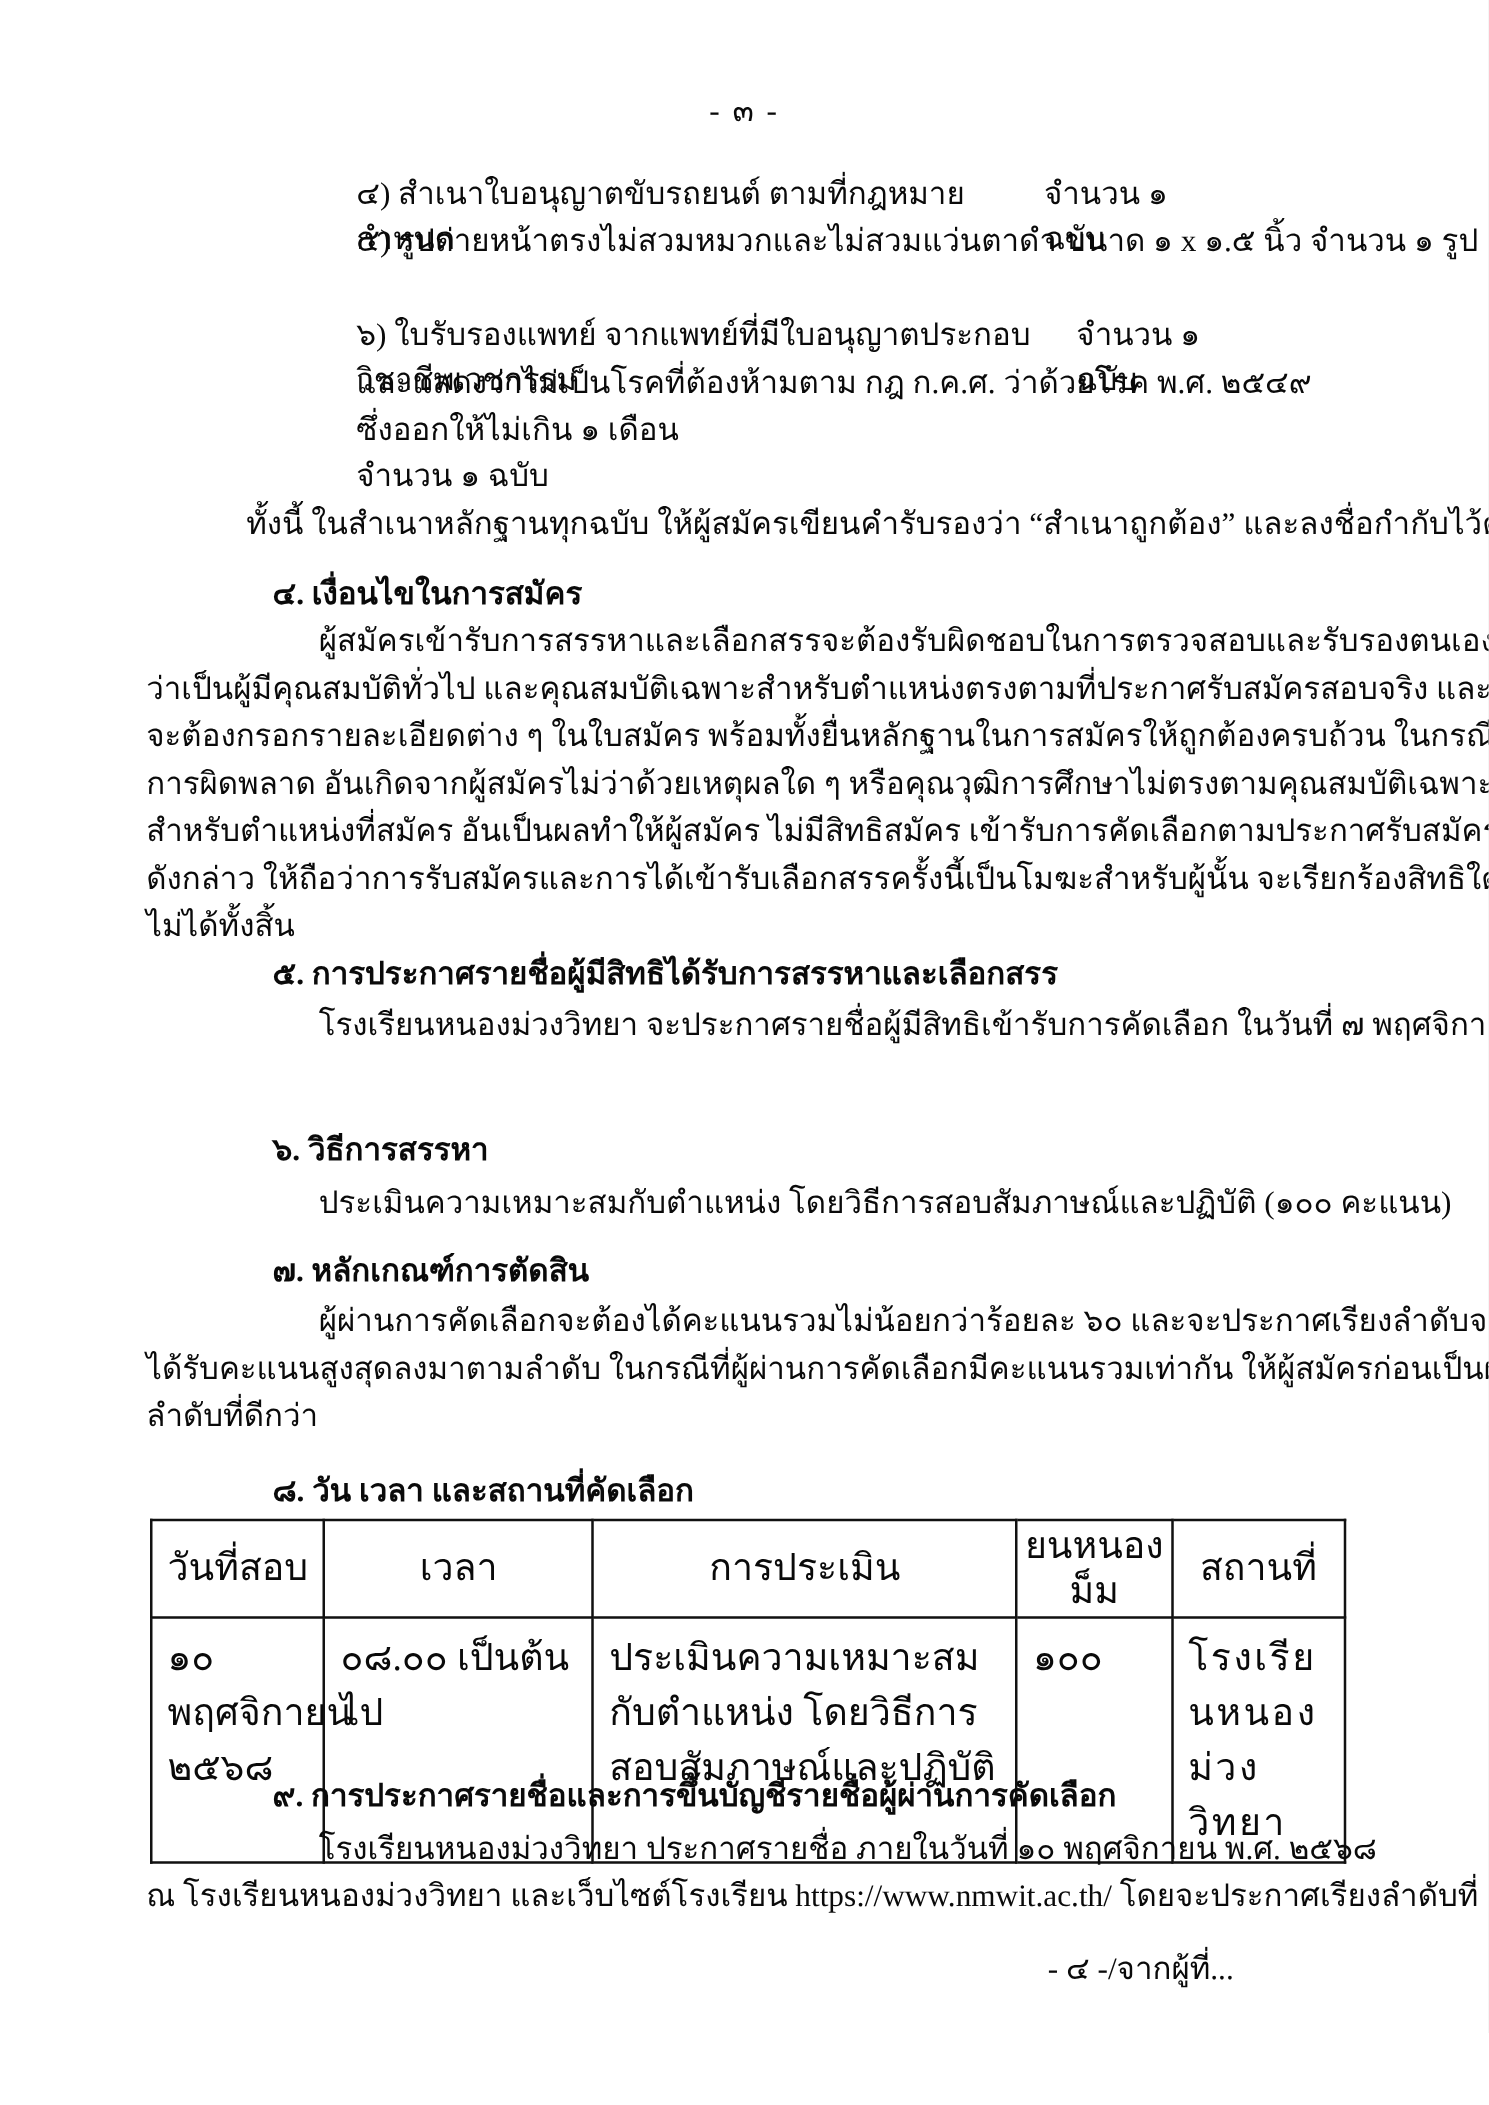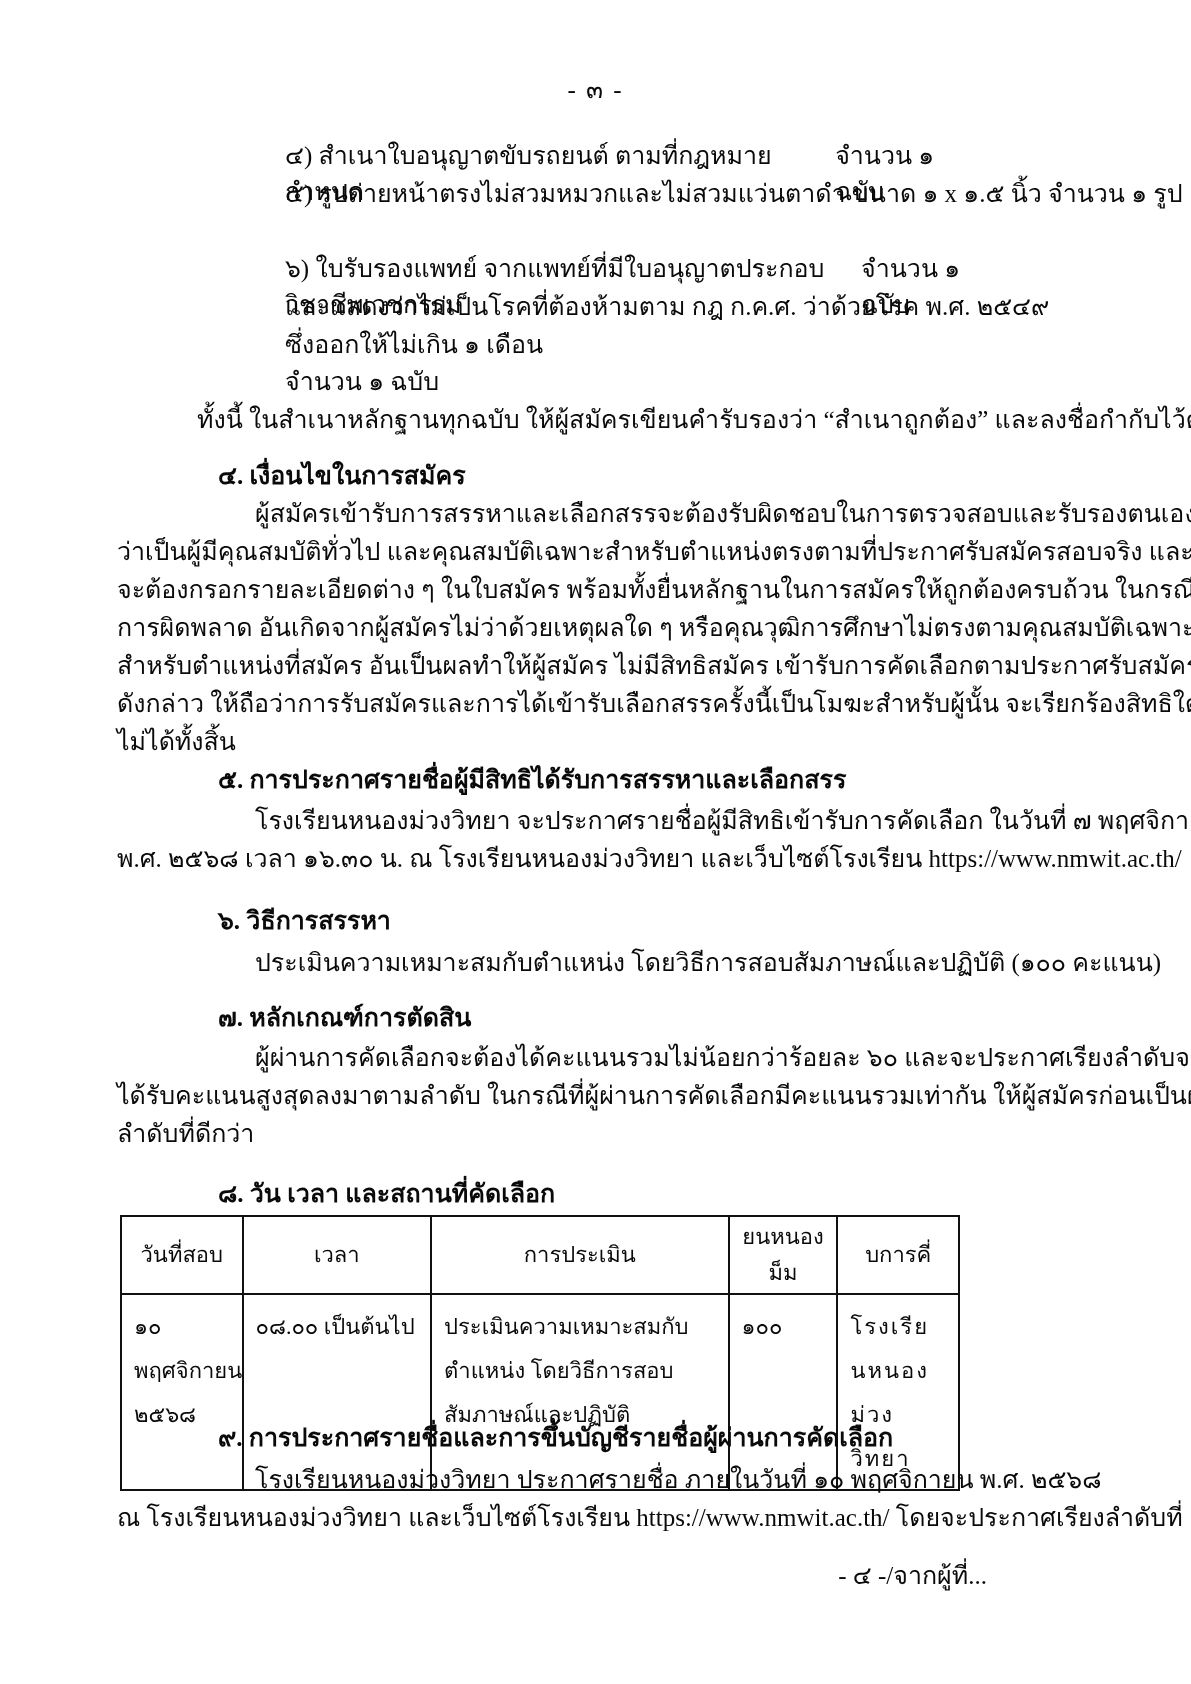--- a/index.html
+++ b/index.html
@@ -37,24 +37,24 @@
   .heading {
     font-weight: bold;
     position: absolute;
     left: 218px;
   }
   .indent1 { left: 285px; }
   .exam-table {
     position: absolute;
     top: 1215px;
     left: 120px;
-    width: 840px;
+    width: 957px;
     border-collapse: collapse;
     table-layout: fixed;
-    font-size: 22px;
+    font-size: 30px;
     line-height: 36px;
     color: #0a0a0a;
   }
   .exam-table th, .exam-table td {
     border: 2px solid #111111;
   }
   .exam-table th {
     font-weight: normal;
     text-align: center;
     height: 44px;
@@ -111,21 +111,20 @@
   <div class="abs" style="top:496px; left:255px">ผู้สมัครเข้ารับการสรรหาและเลือกสรรจะต้องรับผิดชอบในการตรวจสอบและรับรองตนเอง</div>
   <div class="abs" style="top:534px; left:117px">ว่าเป็นผู้มีคุณสมบัติทั่วไป และคุณสมบัติเฉพาะสำหรับตำแหน่งตรงตามที่ประกาศรับสมัครสอบจริง และ</div>
   <div class="abs" style="top:572px; left:117px">จะต้องกรอกรายละเอียดต่าง ๆ ในใบสมัคร พร้อมทั้งยื่นหลักฐานในการสมัครให้ถูกต้องครบถ้วน ในกรณีที่มี</div>
   <div class="abs" style="top:610px; left:117px">การผิดพลาด อันเกิดจากผู้สมัครไม่ว่าด้วยเหตุผลใด ๆ หรือคุณวุฒิการศึกษาไม่ตรงตามคุณสมบัติเฉพาะ</div>
   <div class="abs" style="top:648px; left:117px">สำหรับตำแหน่งที่สมัคร อันเป็นผลทำให้ผู้สมัคร ไม่มีสิทธิสมัคร เข้ารับการคัดเลือกตามประกาศรับสมัคร</div>
   <div class="abs" style="top:686px; left:117px">ดังกล่าว ให้ถือว่าการรับสมัครและการได้เข้ารับเลือกสรรครั้งนี้เป็นโมฆะสำหรับผู้นั้น จะเรียกร้องสิทธิใด ๆ</div>
   <div class="abs" style="top:724px; left:117px">ไม่ได้ทั้งสิ้น</div>
 
   <div class="heading" style="top:762px">๕. การประกาศรายชื่อผู้มีสิทธิได้รับการสรรหาและเลือกสรร</div>
   <div class="abs" style="top:803px; left:255px">โรงเรียนหนองม่วงวิทยา จะประกาศรายชื่อผู้มีสิทธิเข้ารับการคัดเลือก ในวันที่ ๗ พฤศจิกายน</div>
-  <div class="abs" style="top:841px; left:117px">พ.ศ. ๒๕๖๘ เวลา ๑๖.๓๐ น. ณ โรงเรียนหนองม่วงวิทยา และเว็บไซต์โรงเรียน https://www.nmwit.ac.th/</div>
 
   <div class="heading" style="top:903px">๖. วิธีการสรรหา</div>
   <div class="abs" style="top:945px; left:255px">ประเมินความเหมาะสมกับตำแหน่ง โดยวิธีการสอบสัมภาษณ์และปฏิบัติ (๑๐๐ คะแนน)</div>
 
   <div class="heading" style="top:1000px">๗. หลักเกณฑ์การตัดสิน</div>
   <div class="abs" style="top:1040px; left:255px">ผู้ผ่านการคัดเลือกจะต้องได้คะแนนรวมไม่น้อยกว่าร้อยละ ๖๐ และจะประกาศเรียงลำดับจากผู้</div>
   <div class="abs" style="top:1078px; left:117px">ได้รับคะแนนสูงสุดลงมาตามลำดับ ในกรณีที่ผู้ผ่านการคัดเลือกมีคะแนนรวมเท่ากัน ให้ผู้สมัครก่อนเป็นผู้อยู่ใน</div>
   <div class="abs" style="top:1116px; left:117px">ลำดับที่ดีกว่า</div>
 
   <div class="heading" style="top:1176px">๘. วัน เวลา และสถานที่คัดเลือก</div>
@@ -137,21 +136,21 @@
       <col style="width:35.5%">
       <col style="width:13%">
       <col style="width:14.5%">
     </colgroup>
     <thead>
       <tr>
         <th>วันที่สอบ</th>
         <th>เวลา</th>
         <th>การประเมิน</th>
         <th>ยนหนองม็ม</th>
-        <th>บการคี่</th>
+        <th>สถานที่</th>
       </tr>
     </thead>
     <tbody>
       <tr>
         <td>๑๐ พฤศจิกายน ๒๕๖๘</td>
         <td>๐๘.๐๐ เป็นต้นไป</td>
         <td>ประเมินความเหมาะสมกับตำแหน่ง โดยวิธีการสอบสัมภาษณ์และปฏิบัติ</td>
         <td>๑๐๐</td>
         <td class="place-cell">โรงเรียนหนองม่วงวิทยา</td>
       </tr>

